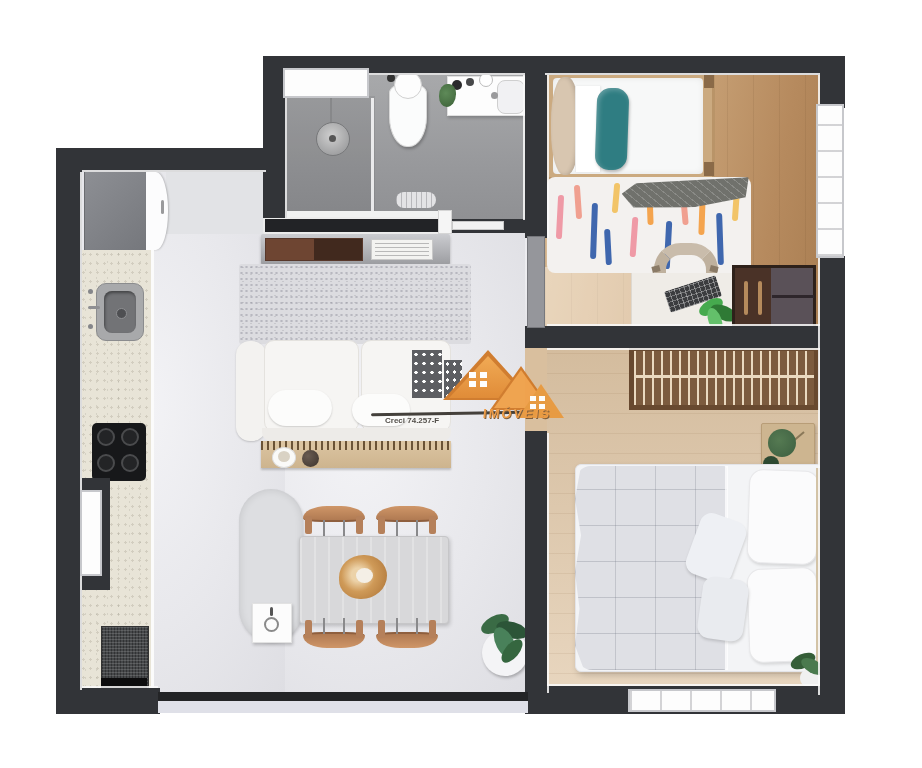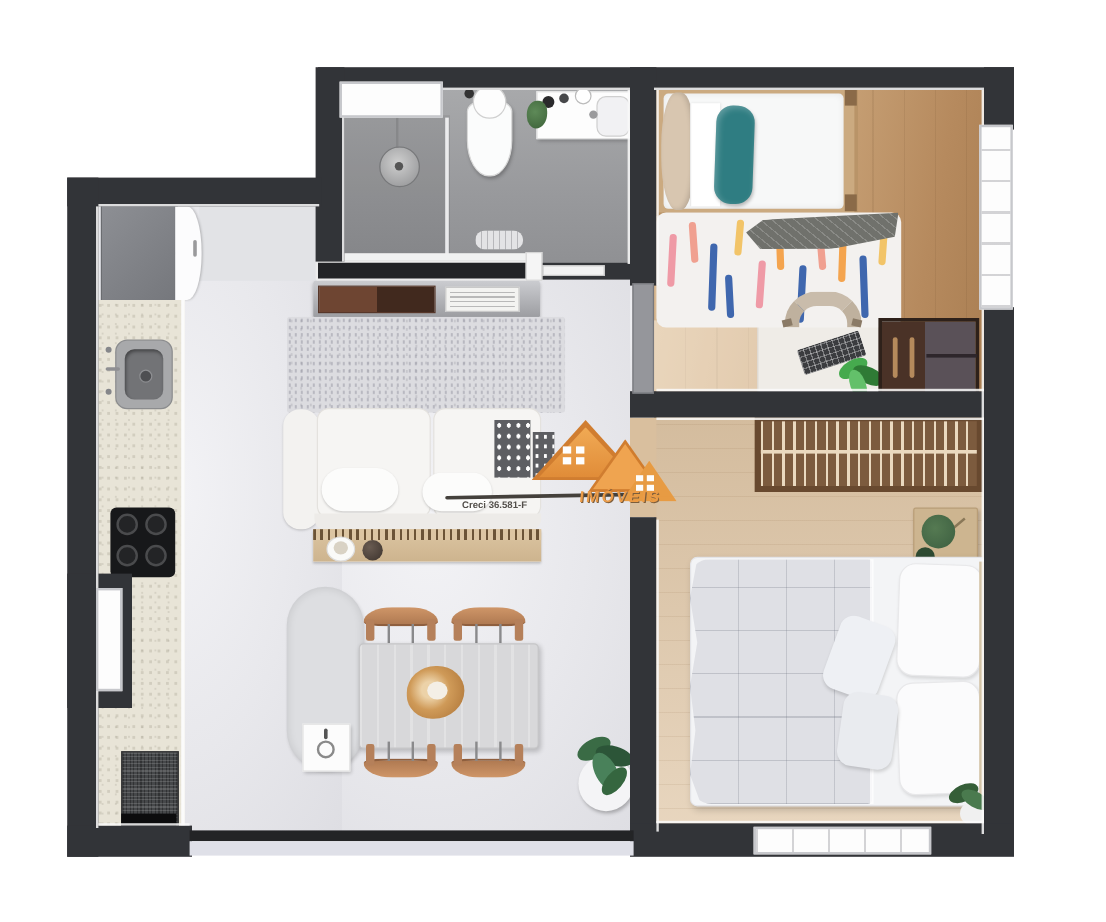--- a/index.html
+++ b/index.html
@@ -247,17 +247,17 @@
     <div class="a" style="left:57px;top:10px;width:30px;height:48px;background:#595a5e;background-image:radial-gradient(#fff 1.5px,transparent 1.8px);background-size:8px 9px;"></div>
     <div class="a" style="left:89px;top:20px;width:18px;height:38px;background:#595a5e;background-image:radial-gradient(#fff 1.3px,transparent 1.6px);background-size:7px 8px;"></div>
     <div class="tri" style="left:88px;top:10px;width:90px;height:50px;background:#d07a2a;"></div>
     <div class="tri" style="left:94px;top:16px;width:78px;height:42px;background:linear-gradient(#f2a850,#e08a33);"></div>
     <div class="a" style="left:114px;top:32px;width:7px;height:6px;background:#fff;box-shadow:11px 0 0 #fff,0 9px 0 #fff,11px 9px 0 #fff;"></div>
     <div class="tri" style="left:135px;top:26px;width:62px;height:44px;background:#d07a2a;"></div>
     <div class="tri" style="left:139px;top:30px;width:54px;height:38px;background:#f0a24c;"></div>
     <div class="tri" style="left:163px;top:44px;width:46px;height:34px;background:#e89a40;"></div>
     <div class="a" style="left:175px;top:56px;width:6px;height:5px;background:#fff;box-shadow:9px 0 0 #fff,0 8px 0 #fff,9px 8px 0 #fff;"></div>
     <div class="a" style="left:16px;top:72px;width:150px;height:3px;background:#3f3b36;border-radius:2px;transform:rotate(-1deg);"></div>
-    <span class="creci">Creci 36.581-F</span>
+    <span class="creci">Creci 74.257-F</span>
     <span class="tagline">IMÓVEIS</span>
   </div>
 
 </div>
 
 </body></html>

